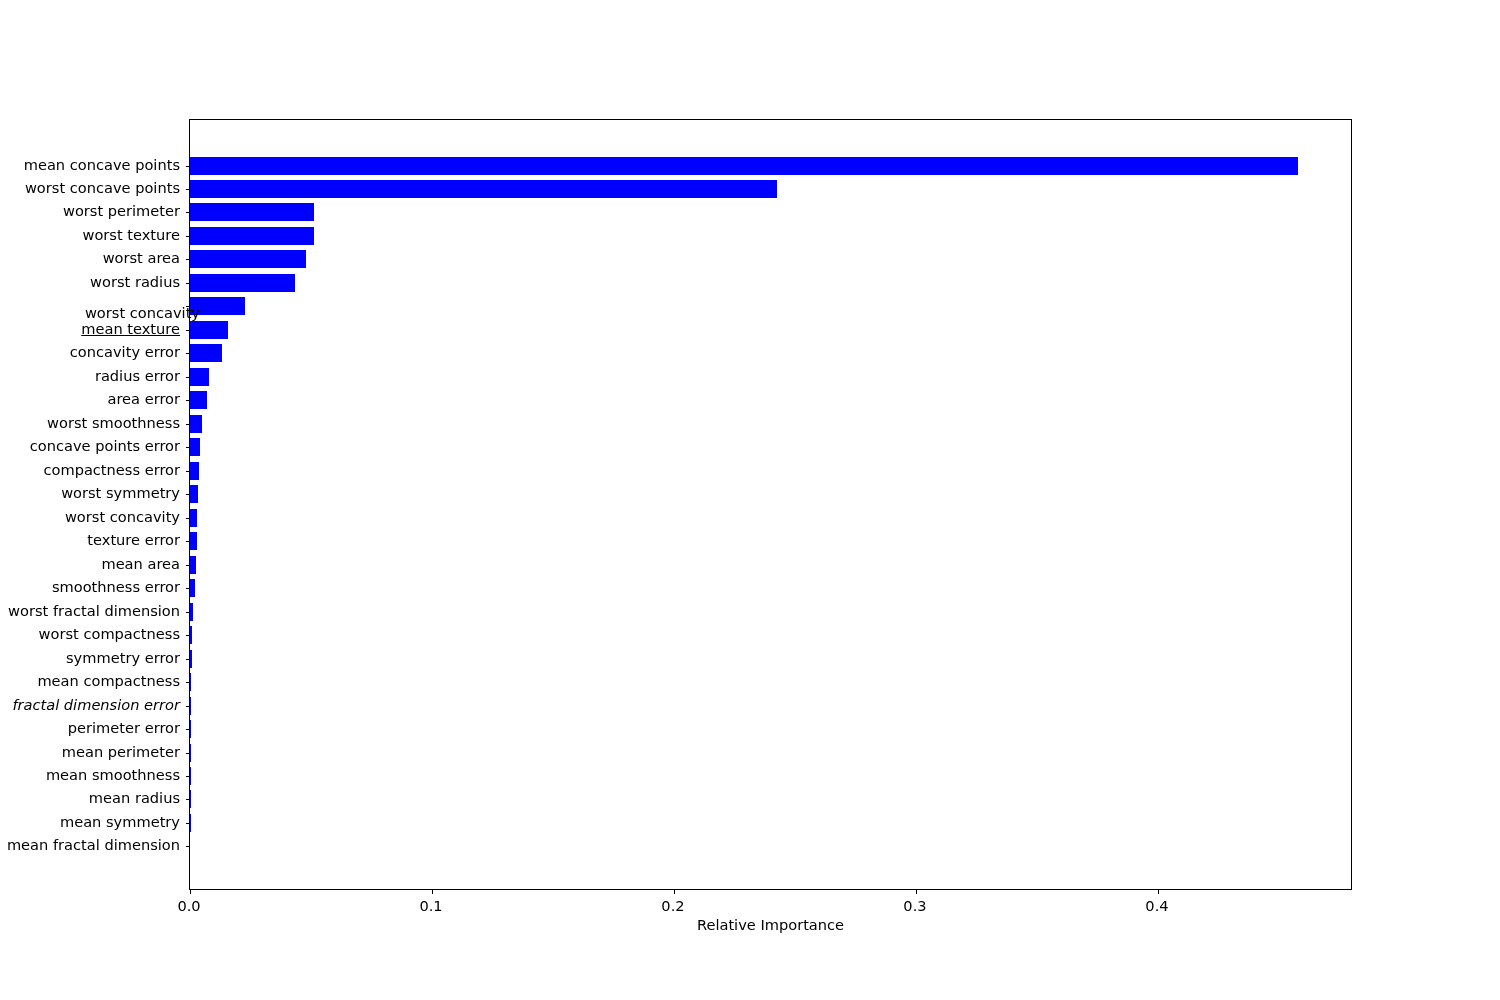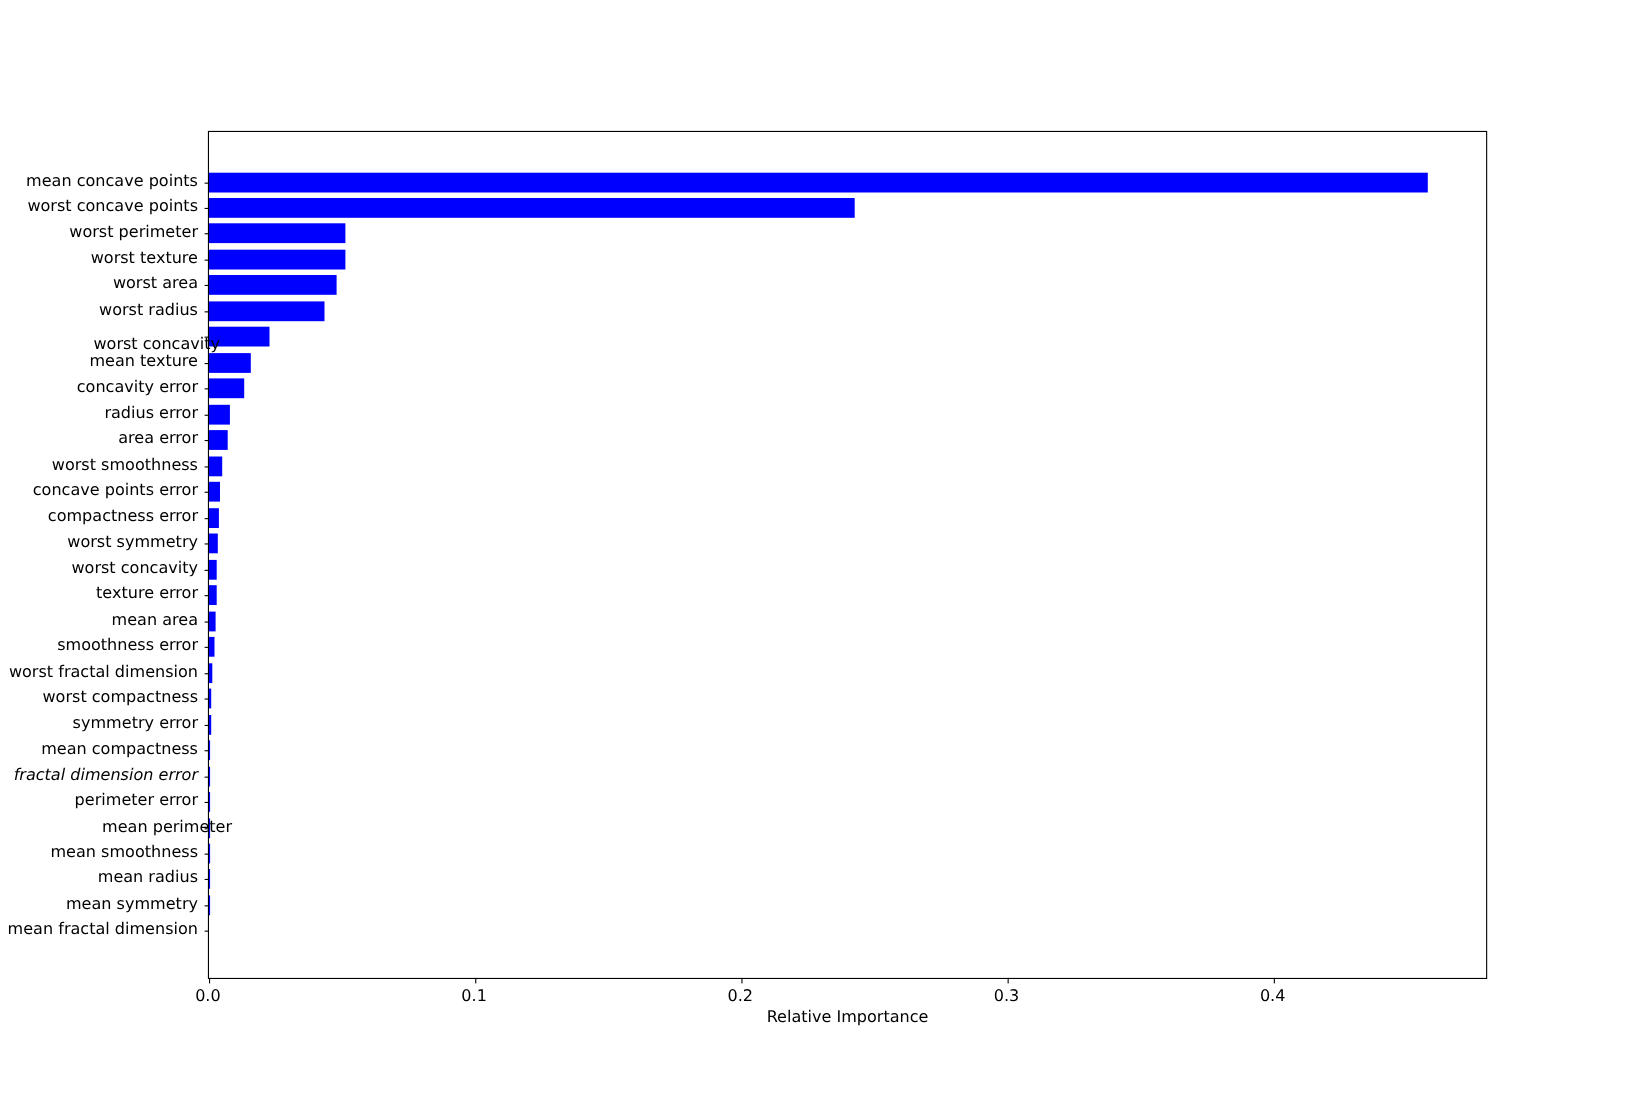--- a/index.html
+++ b/index.html
@@ -188,39 +188,39 @@
     </div>
 
   <div id="ylabels-layer">
       <div class="ylabel" style="left: 0px; width: 180px; top: 156.5px; right: auto;">mean concave points</div>
       <div class="ylabel" style="left: 0px; width: 180px; top: 179.98px; right: auto;">worst concave points</div>
       <div class="ylabel" style="left: 0px; width: 180px; top: 203.46px; right: auto;">worst perimeter</div>
       <div class="ylabel" style="left: 0px; width: 180px; top: 226.94px; right: auto;">worst texture</div>
       <div class="ylabel" style="left: 0px; width: 180px; top: 250.42px; right: auto;">worst area</div>
       <div class="ylabel" style="left: 0px; width: 180px; top: 273.9px; right: auto;">worst radius</div>
       <div class="ylabel" style="left: 0px; width: 180px; top: 305px; right: auto; margin-left: 20px;">worst concavity</div>
-      <div class="ylabel" style="left: 0px; width: 180px; top: 320.86px; right: auto;">mean texture</div>
+      <div class="ylabel" style="left: 0px; width: 180px; top: 320.86px; right: auto; text-decoration: underline;">mean texture</div>
       <div class="ylabel" style="left: 0px; width: 180px; top: 344.34px; right: auto;">concavity error</div>
       <div class="ylabel" style="left: 0px; width: 180px; top: 367.82px; right: auto;">radius error</div>
       <div class="ylabel" style="left: 0px; width: 180px; top: 391.3px; right: auto;">area error</div>
       <div class="ylabel" style="left: 0px; width: 180px; top: 414.78px; right: auto;">worst smoothness</div>
       <div class="ylabel" style="left: 0px; width: 180px; top: 438.26px; right: auto;">concave points error</div>
       <div class="ylabel" style="left: 0px; width: 180px; top: 461.74px; right: auto;">compactness error</div>
       <div class="ylabel" style="left: 0px; width: 180px; top: 485.22px; right: auto;">worst symmetry</div>
       <div class="ylabel" style="left: 0px; width: 180px; top: 508.7px; right: auto;">worst concavity</div>
       <div class="ylabel" style="left: 0px; width: 180px; top: 532.18px; right: auto;">texture error</div>
       <div class="ylabel" style="left: 0px; width: 180px; top: 555.66px; right: auto;">mean area</div>
       <div class="ylabel" style="left: 0px; width: 180px; top: 579.14px; right: auto;">smoothness error</div>
       <div class="ylabel" style="left: 0px; width: 180px; top: 602.62px; right: auto;">worst fractal dimension</div>
       <div class="ylabel" style="left: 0px; width: 180px; top: 626.1px; right: auto;">worst compactness</div>
       <div class="ylabel" style="left: 0px; width: 180px; top: 649.58px; right: auto;">symmetry error</div>
       <div class="ylabel" style="left: 0px; width: 180px; top: 673.06px; right: auto;">mean compactness</div>
       <div class="ylabel" style="left: 0px; width: 180px; top: 696.54px; right: auto; font-style: italic;">fractal dimension error</div>
       <div class="ylabel" style="left: 0px; width: 180px; top: 720.02px; right: auto;">perimeter error</div>
-      <div class="ylabel" style="left: 0px; width: 180px; top: 743.5px; right: auto; padding-left: 31px;">mean perimeter</div>
+      <div class="ylabel" style="left: 0px; width: 180px; top: 743.5px; right: auto;">mean perimeter</div>
       <div class="ylabel" style="left: 0px; width: 180px; top: 766.98px; right: auto;">mean smoothness</div>
       <div class="ylabel" style="left: 0px; width: 180px; top: 790.46px; right: auto;">mean radius</div>
       <div class="ylabel" style="left: 0px; width: 180px; top: 813.94px; right: auto;">mean symmetry</div>
       <div class="ylabel" style="left: 0px; width: 180px; top: 837.42px; right: auto;">mean fractal dimension</div>
     </div>
   <div id="xlabels-layer">
       <div class="xlabel" style="left: 189px; top: 897px;">0.0</div>
       <div class="xlabel" style="left: 430.989px; top: 897px;">0.1</div>
       <div class="xlabel" style="left: 672.978px; top: 897px;">0.2</div>
       <div class="xlabel" style="left: 914.968px; top: 897px;">0.3</div>

